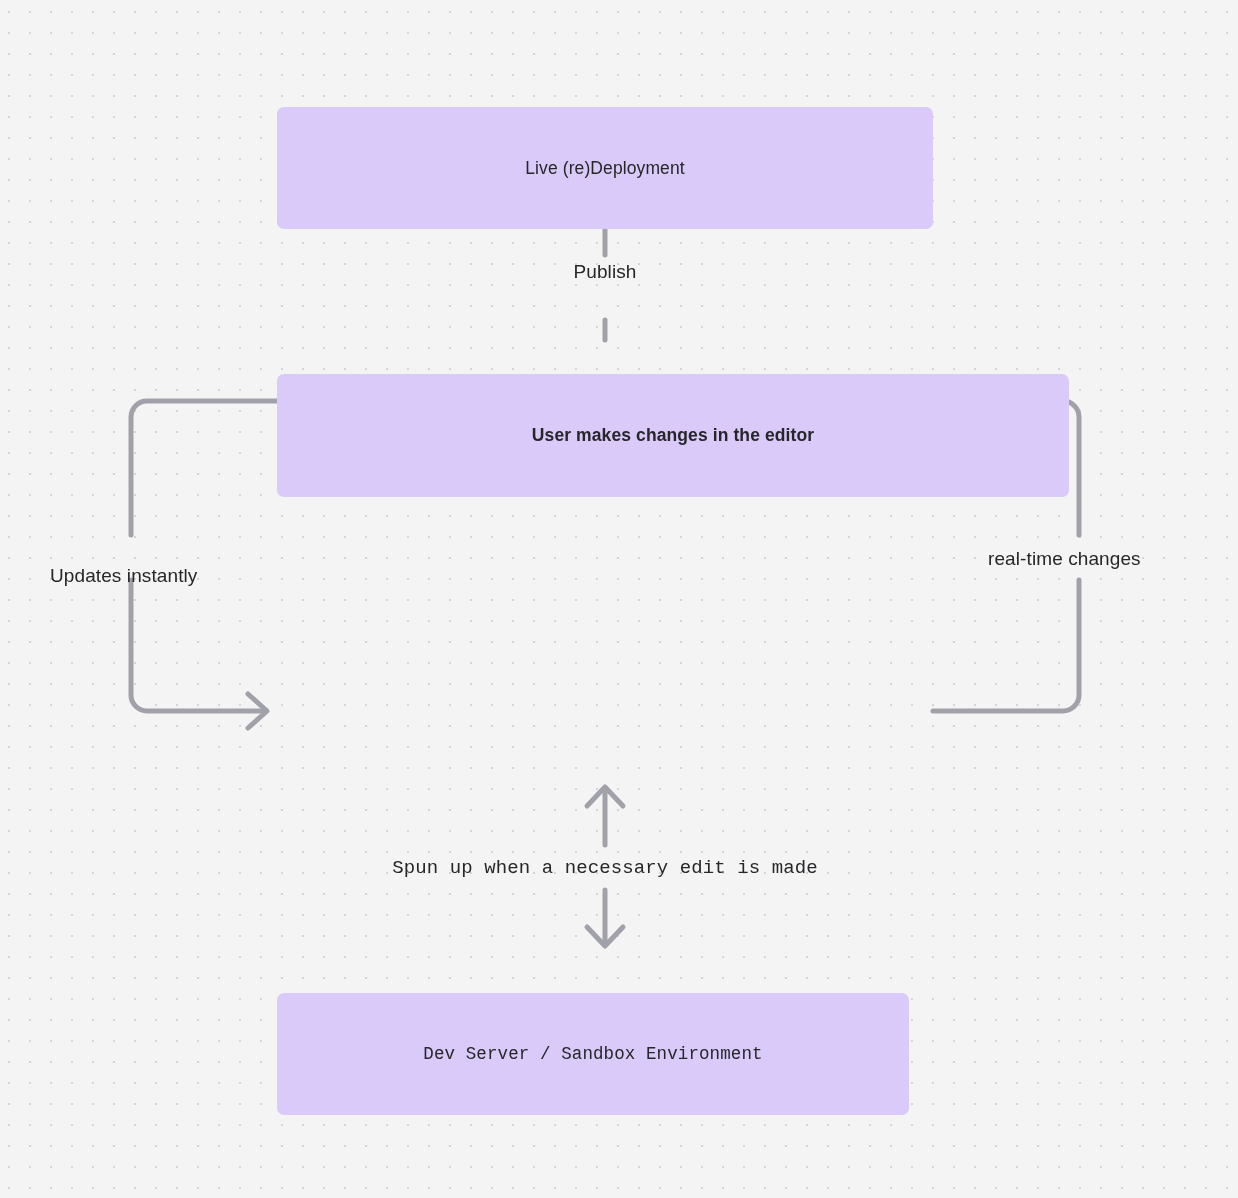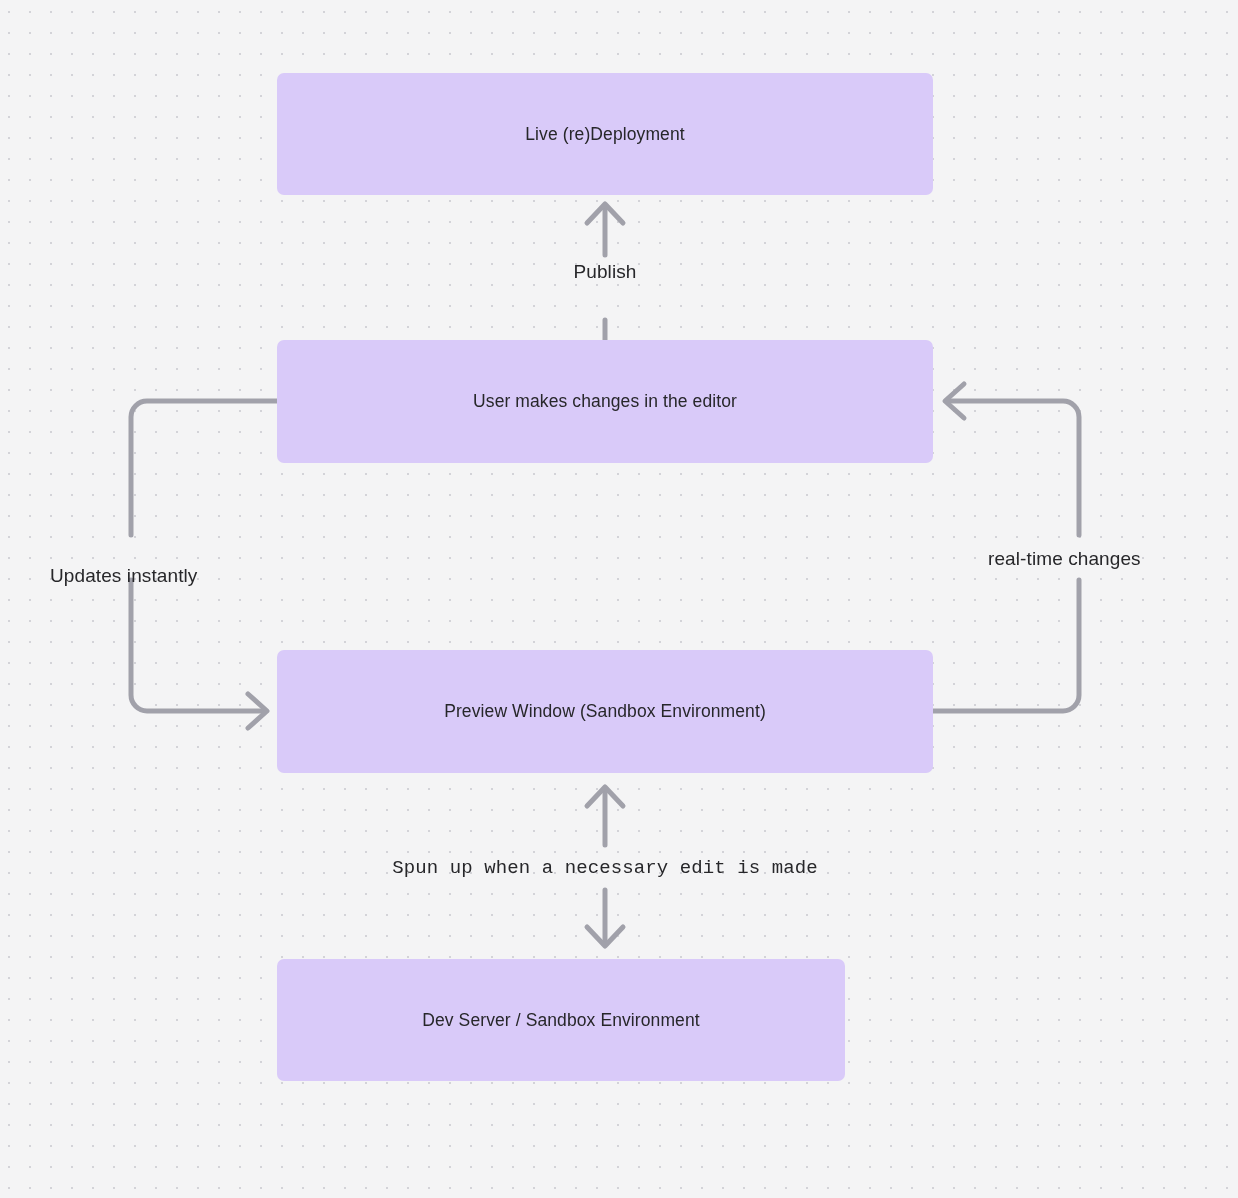--- a/index.html
+++ b/index.html
@@ -38,20 +38,21 @@
     border-radius: 7px;
     display: flex;
     align-items: center;
     justify-content: center;
     color: #27272a;
     font-size: 17.5px;
     letter-spacing: 0.1px;
     line-height: 1.3;
     text-align: center;
     padding: 0 18px;
+    margin-top: 34px;
   }
   .edge-label {
     position: absolute;
     color: #27272a;
     font-size: 19px;
     letter-spacing: 0.1px;
     white-space: nowrap;
     line-height: 1;
   }
   .edge-label.center {
@@ -88,29 +89,26 @@
       <path d="M587 806 L605 787 L623 806" stroke="#a1a1aa" stroke-width="5" stroke-linecap="round" stroke-linejoin="round"></path>
       <path d="M605 890 L605 944" stroke="#a1a1aa" stroke-width="5" stroke-linecap="round"></path>
       <path d="M587 927 L605 946 L623 927" stroke="#a1a1aa" stroke-width="5" stroke-linecap="round" stroke-linejoin="round"></path>
     </g>
   </svg>
 
   <div class="node" style="left:277px; top:73px; width:656px; height:122px;">
     <span>Live (re)Deployment</span>
   </div>
 
-  <div class="node" style="left:277px; top:340px; width:656px; height:123px;">
+  <div class="node" style="left:277px; top:340px; width:792px; height:123px;font-weight:bold;">
     <span>User makes changes in the editor</span>
   </div>
 
-  <div class="node" style="left:277px; top:650px; width:656px; height:123px;">
-    <span>Preview Window (Sandbox Environment)</span>
-  </div>
 
-  <div class="node" style="left:277px; top:959px; width:568px; height:122px;">
+  <div class="node" style="left:277px; top:959px; width:632px; height:122px;font-family:Liberation Mono, monospace;">
     <span>Dev Server / Sandbox Environment</span>
   </div>
 
   <div class="edge-label center" style="left:605px; top:262px;">Publish</div>
 
   <div class="edge-label" style="left:50px; top:566px;">Updates instantly</div>
 
   <div class="edge-label" style="left:988px; top:549px;">real-time changes</div>
 
   <div class="edge-label center" style="left:605px; top:859px;font-family:Liberation Mono, monospace;">Spun up when a necessary edit is made</div>

